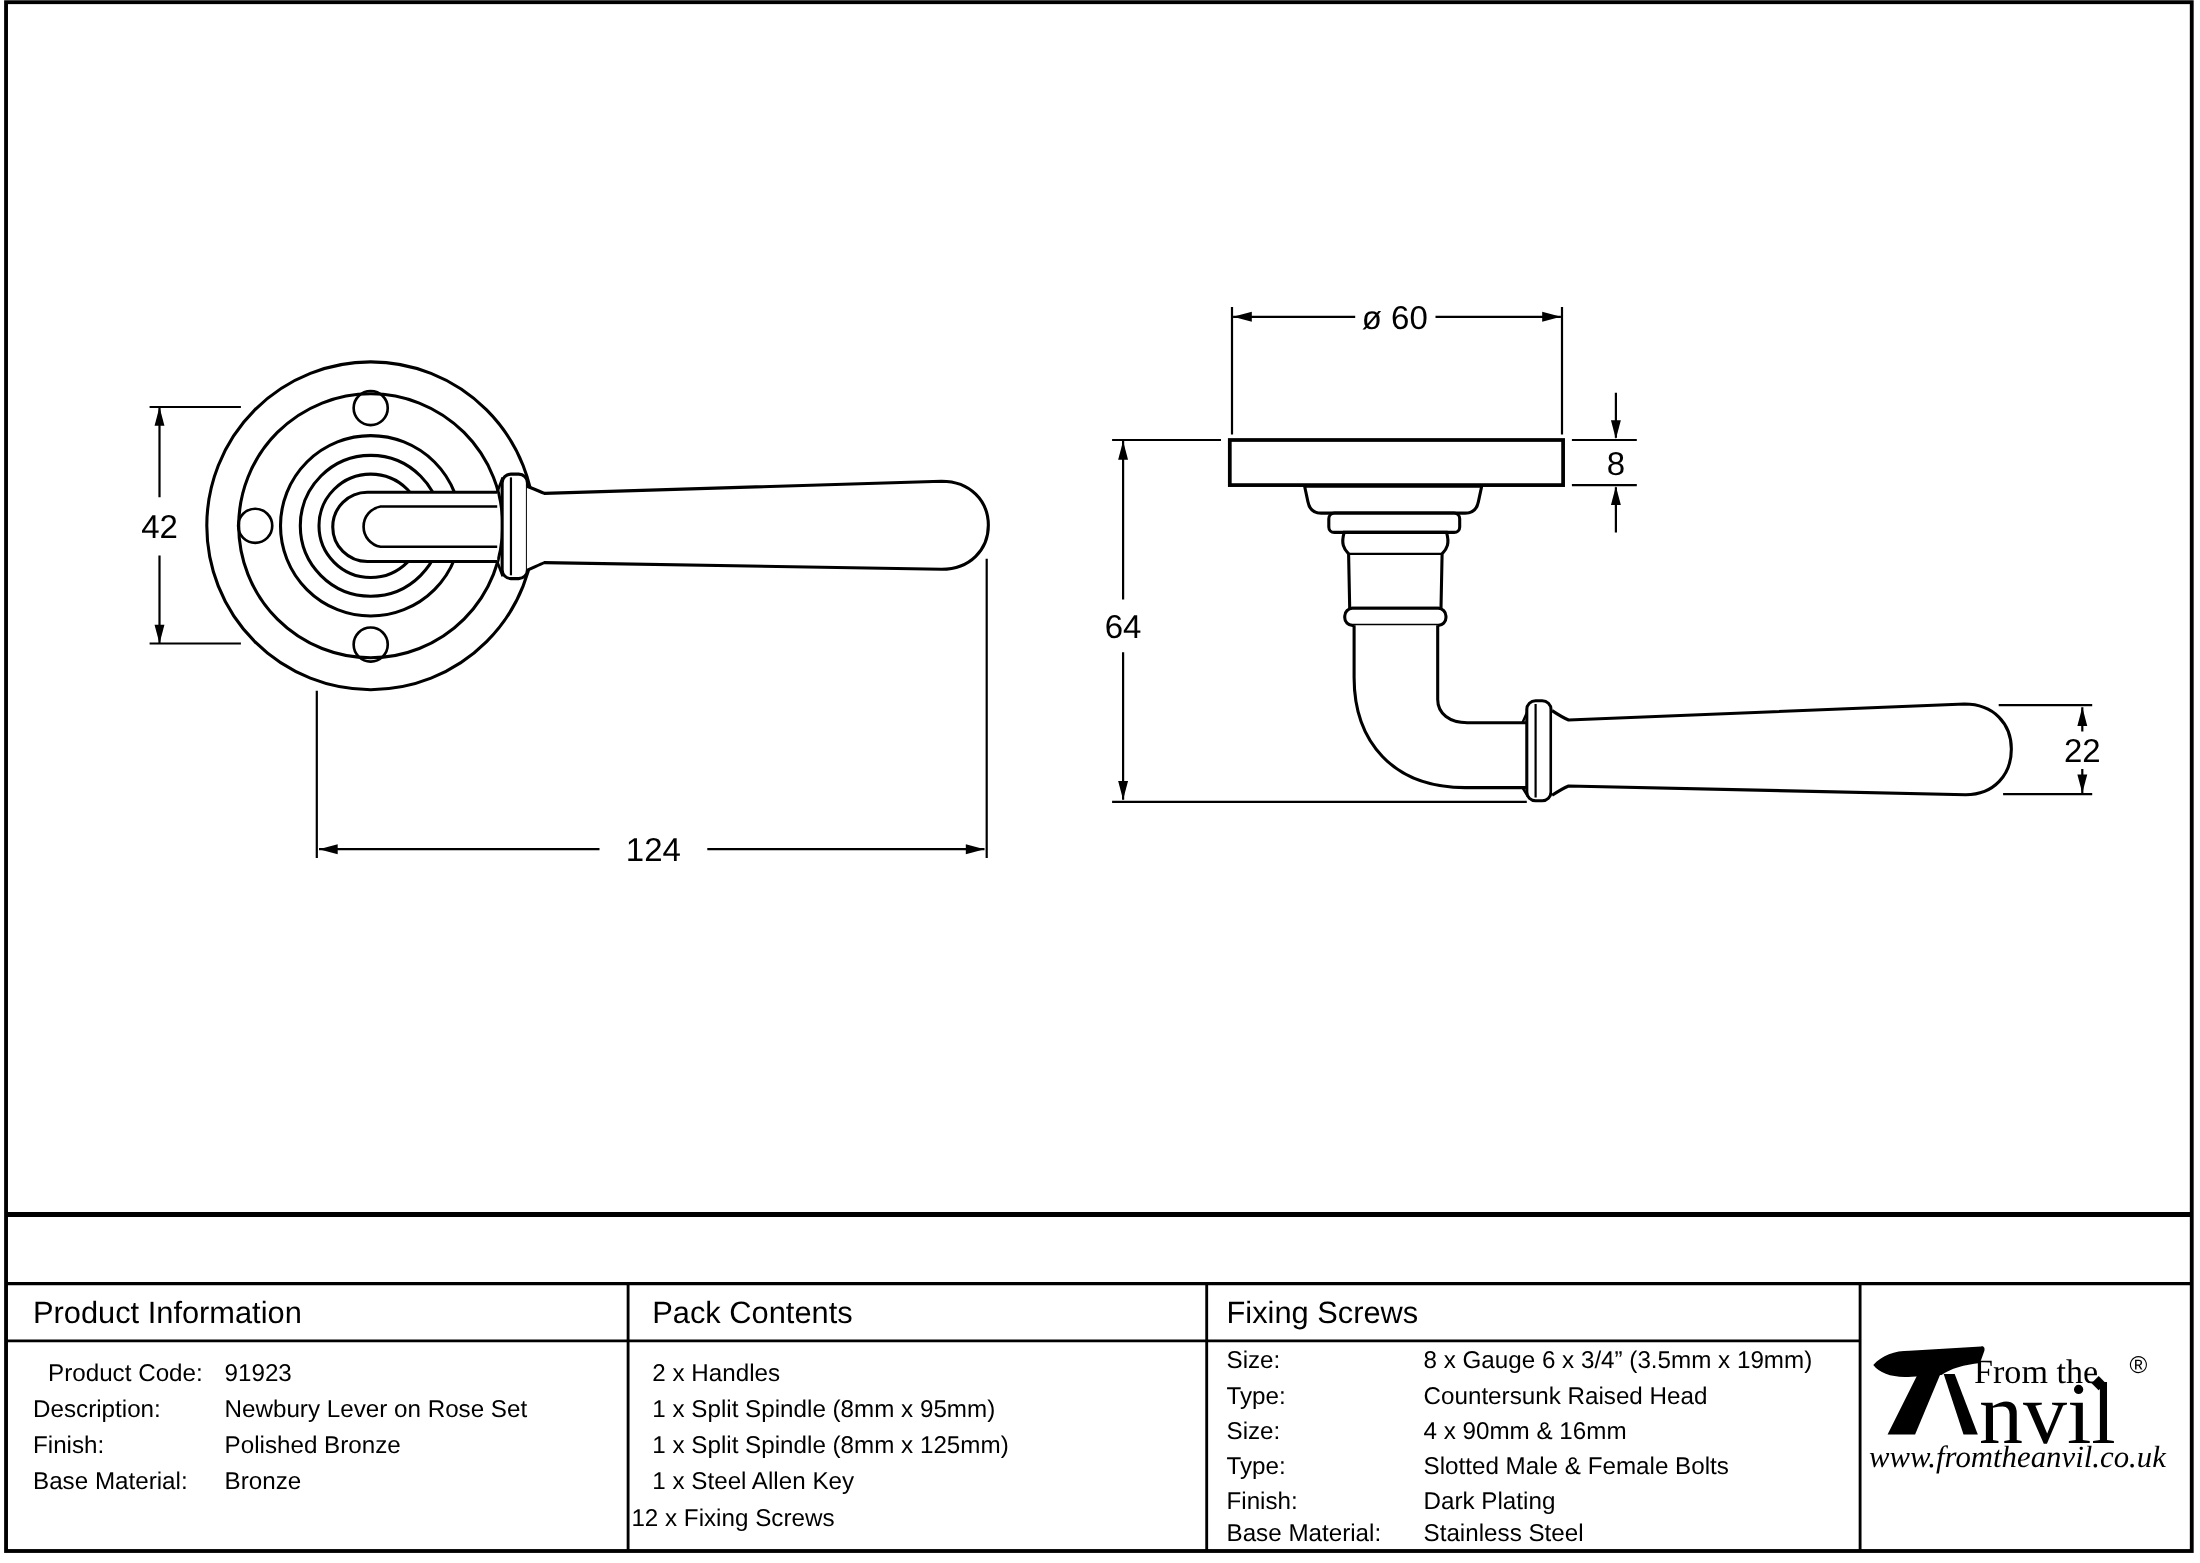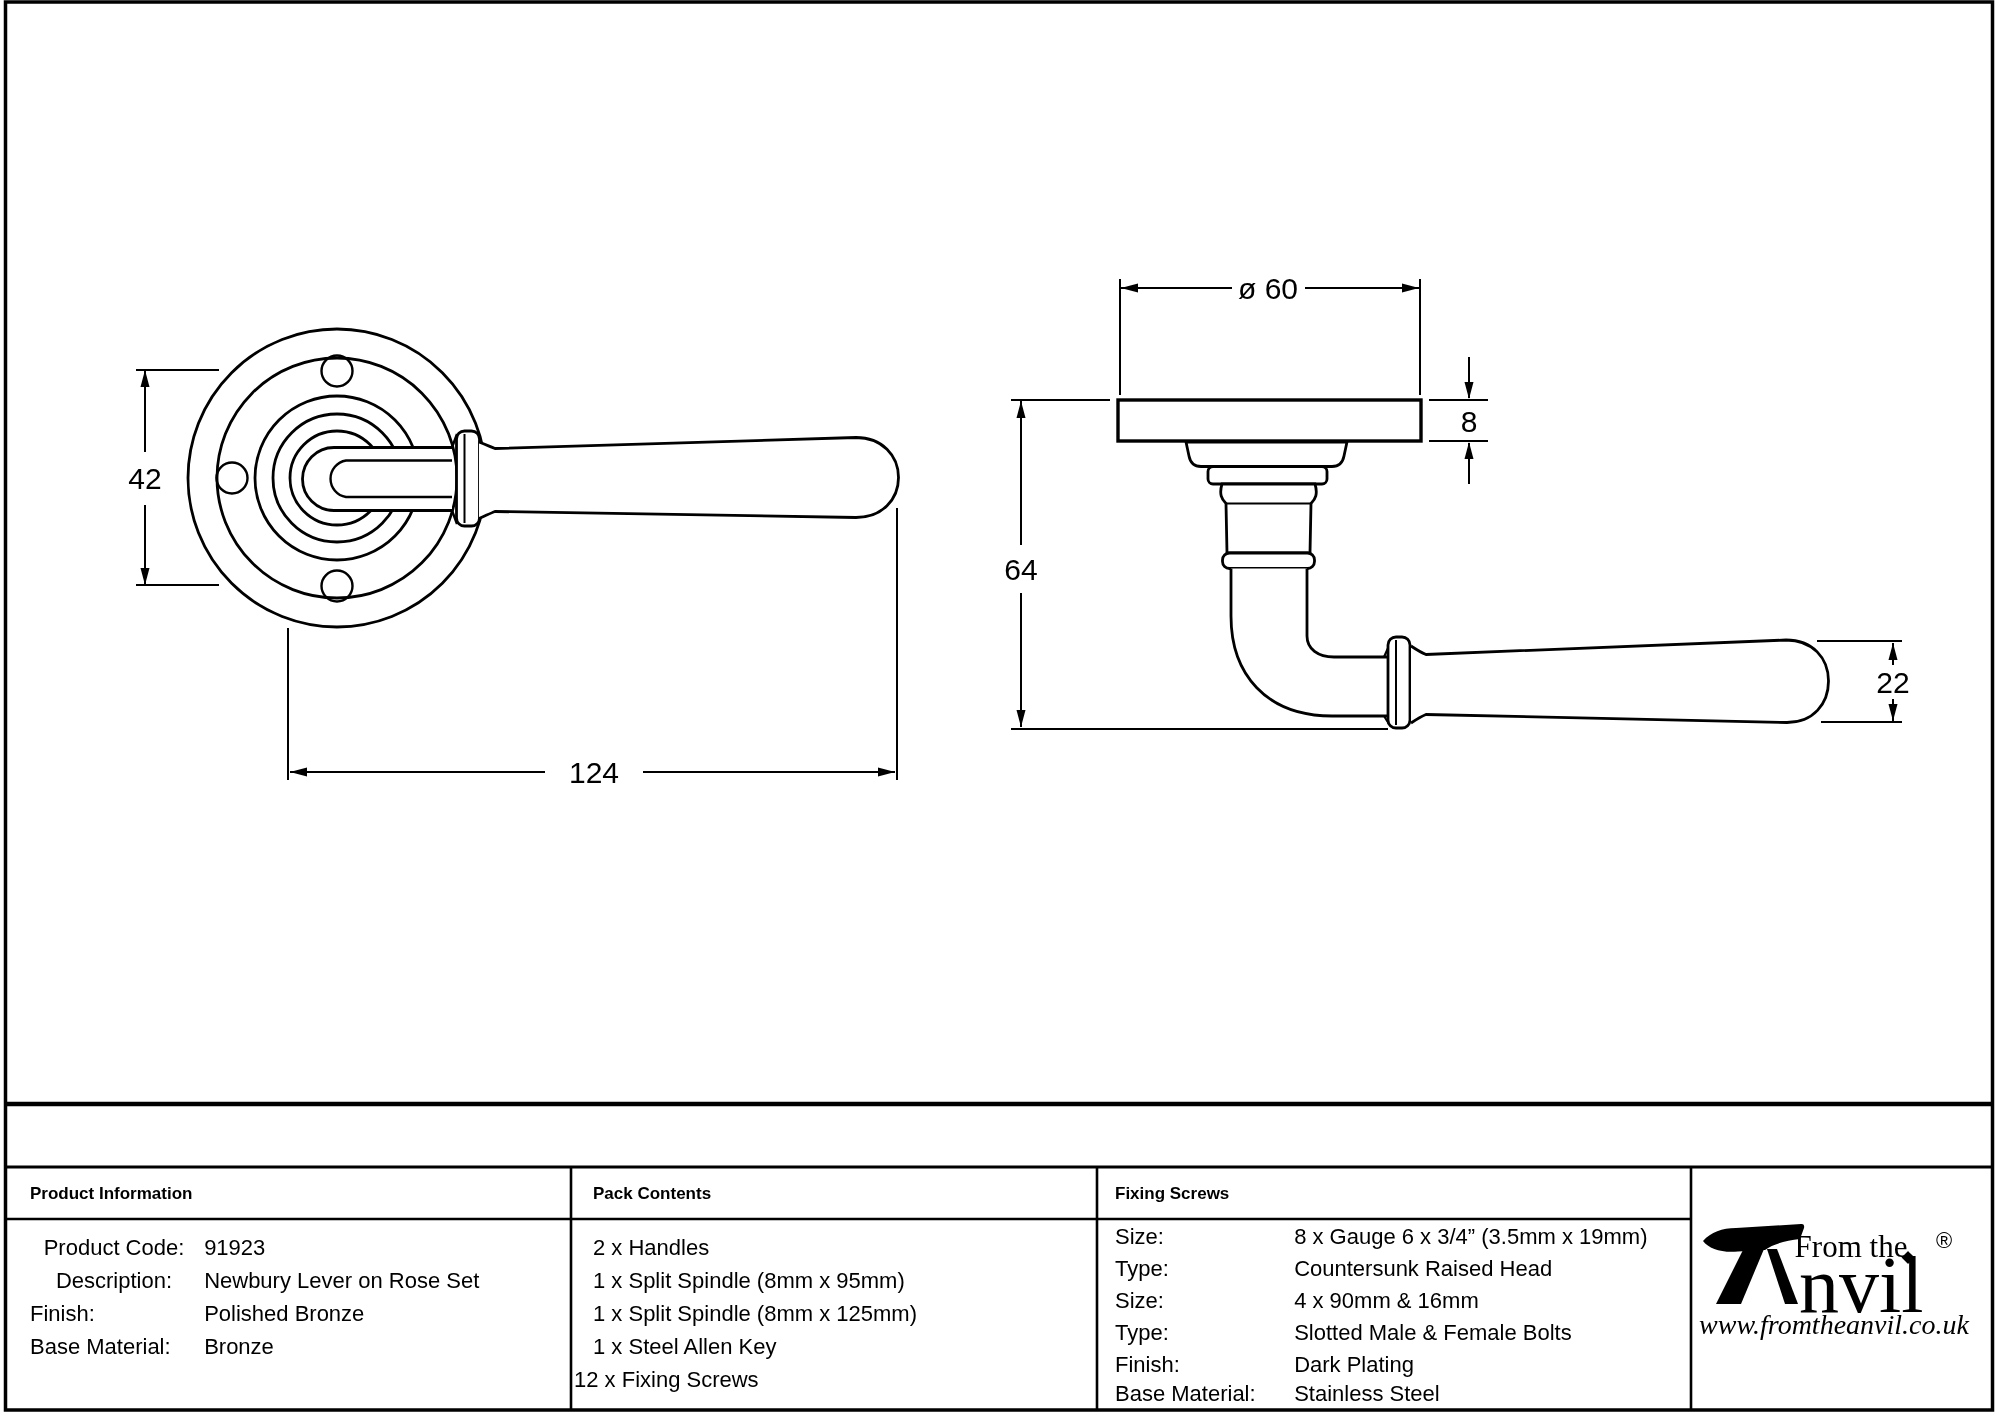--- a/index.html
+++ b/index.html
@@ -11,21 +11,21 @@
     color:#000;
     overflow:hidden;
   }
   .abs{position:absolute;}
   svg{position:absolute;left:0;top:0;}
   .note-text{
     left:24px;top:1118px;width:1900px;height:36px;
     font-size:24px;line-height:36px;
   }
   .col-header{
-    height:32px;font-size:17px;line-height:32px;font-weight:700;
+    height:32px;font-size:28px;line-height:32px;font-weight:400;
   }
   .cell{height:30px;font-size:22px;line-height:30px;white-space:nowrap;}
   .lbl{display:inline-block;}
 </style>
 </head>
 <body>
 
 <div class="page">
 
   <svg width="2000" height="1421" viewBox="0 0 2000 1421">
@@ -138,21 +138,21 @@
     </g>
   </svg>
 
 
   <div class="abs col-header" style="left:30px;top:1178px;">Product Information</div>
   <div class="abs cell" style="left:30px;top:1233px;text-align:center;">
     <span class="lbl" style="width:168px;">Product Code:</span>
     <span>91923</span>
   </div>
   <div class="abs cell" style="left:30px;top:1266px;">
-    <span class="lbl" style="width:168px;text-align:center;">Description:</span>
+    <span class="lbl" style="width:168px;">Description:</span>
     <span>Newbury Lever on Rose Set</span>
   </div>
   <div class="abs cell" style="left:30px;top:1299px;">
     <span class="lbl" style="width:168px;">Finish:</span>
     <span>Polished Bronze</span>
   </div>
   <div class="abs cell" style="left:30px;top:1332px;">
     <span class="lbl" style="width:168px;">Base Material:</span>
     <span>Bronze</span>
   </div>

